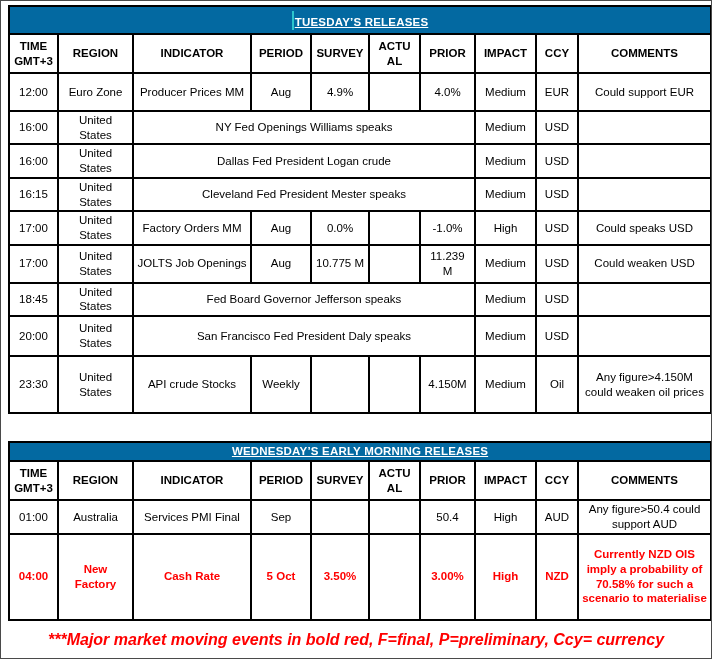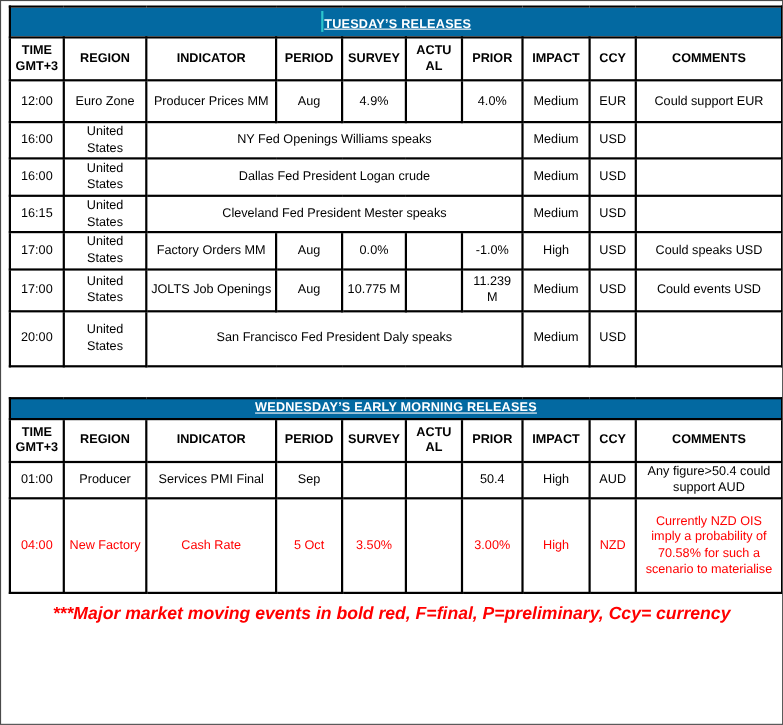--- a/index.html
+++ b/index.html
@@ -47,21 +47,21 @@
     text-decoration: underline;
   }
   .caret {
     display: inline-block;
     width: 2px; height: 19px;
     background: #2cc5cd;
     vertical-align: -4px;
     margin-right: 1px;
   }
   .comments { line-height: 1.22; }
-  .bold-red td { color: #FF0000; font-weight: normal; }
+  .bold-red td { color: #FF0000; font-weight: bold; }
   .footer-note {
     margin-top: 10px;
     text-align: center;
     color: #FF0000;
     font-weight: bold;
     font-style: italic;
     font-size: 16px;
   }
 </style>
 </head>
@@ -153,29 +153,49 @@
       <tr style="height:38px">
         <td>17:00</td>
         <td>United States</td>
         <td>JOLTS Job Openings</td>
         <td>Aug</td>
         <td>10.775 M</td>
         <td></td>
         <td>11.239 M</td>
         <td>Medium</td>
         <td>USD</td>
-        <td class="comments">Could events USD</td>
-      </tr>
-      <tr style="height:50px">
+        <td class="comments">Could weaken USD</td>
+      </tr>
+      <tr style="height:33px">
+        <td>18:45</td>
+        <td>United States</td>
+        <td colspan="5">Fed Board Governor Jefferson speaks</td>
+        <td>Medium</td>
+        <td>USD</td>
+        <td class="comments"></td>
+      </tr>
+      <tr style="height:40px">
         <td>20:00</td>
         <td>United States</td>
         <td colspan="5">San Francisco Fed President Daly speaks</td>
         <td>Medium</td>
         <td>USD</td>
         <td class="comments"></td>
+      </tr>
+      <tr style="height:57px">
+        <td>23:30</td>
+        <td>United States</td>
+        <td>API crude Stocks</td>
+        <td>Weekly</td>
+        <td></td>
+        <td></td>
+        <td>4.150M</td>
+        <td>Medium</td>
+        <td>Oil</td>
+        <td class="comments">Any figure&gt;4.150M could weaken oil prices</td>
       </tr>
     </tbody>
   </table>
 
   <table class="calendar t-wednesday">
     <colgroup>
       <col style="width:49px">
         <col style="width:75px">
         <col style="width:118px">
         <col style="width:60px">
@@ -201,21 +221,21 @@
 AL</th>
         <th>PRIOR</th>
         <th>IMPACT</th>
         <th>CCY</th>
         <th>COMMENTS</th>
       </tr>
     </thead>
     <tbody>
       <tr style="height:20px">
         <td>01:00</td>
-        <td>Producer</td>
+        <td>Australia</td>
         <td>Services PMI Final</td>
         <td>Sep</td>
         <td></td>
         <td></td>
         <td>50.4</td>
         <td>High</td>
         <td>AUD</td>
         <td class="comments">Any figure&gt;50.4 could support AUD</td>
       </tr>
       <tr class="bold-red" style="height:86px">

